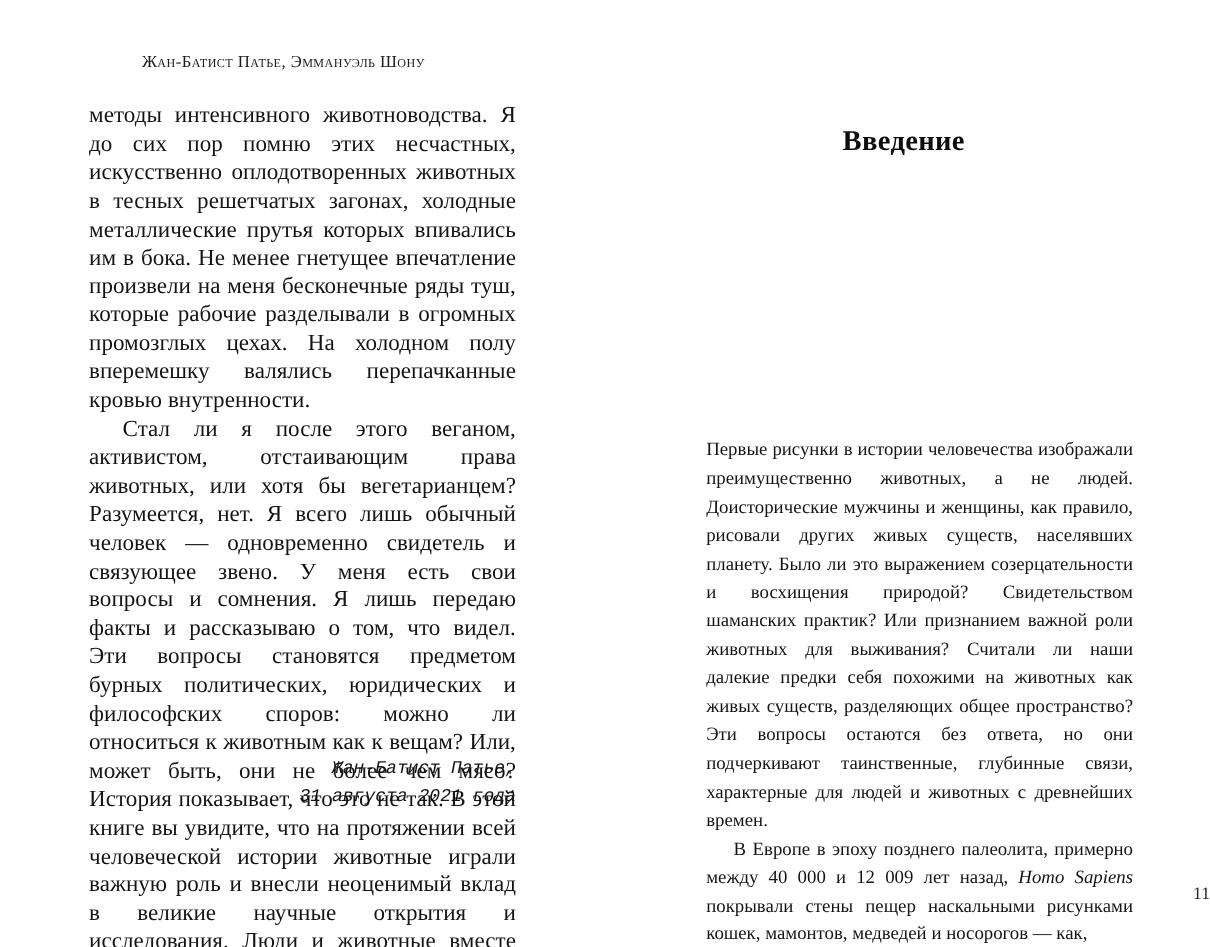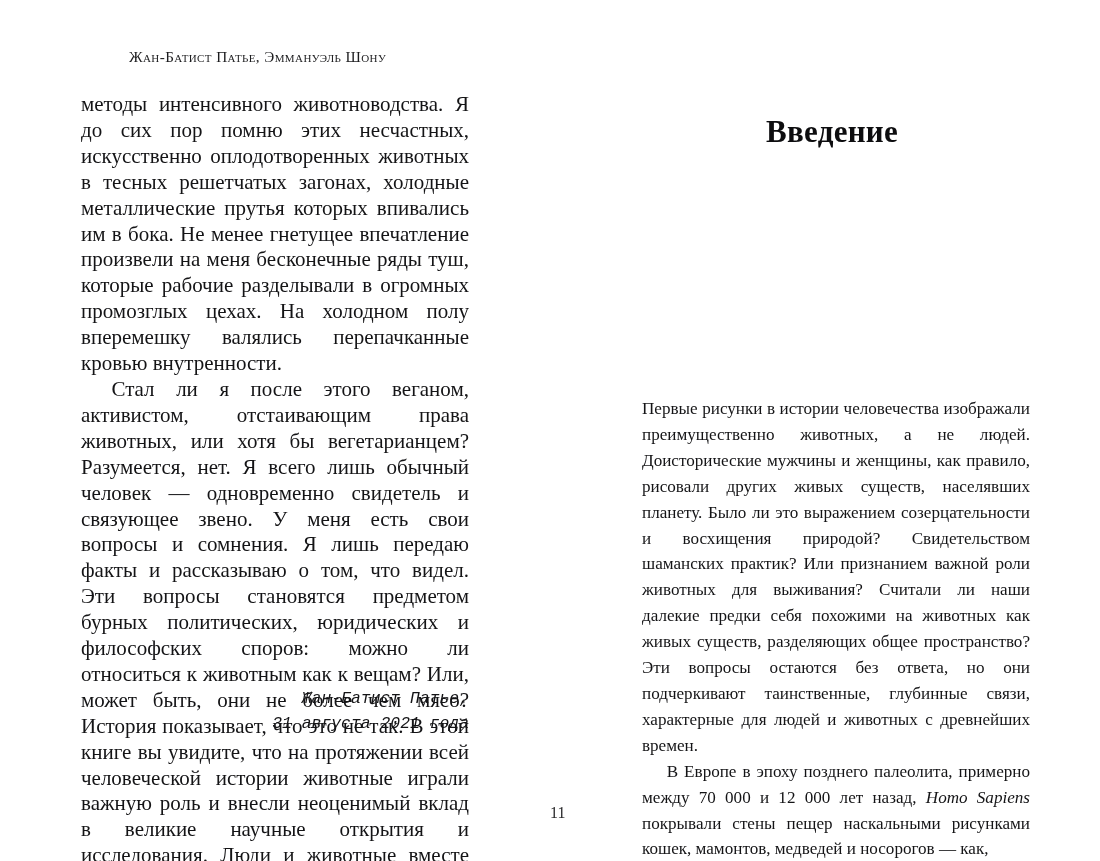--- a/index.html
+++ b/index.html
@@ -84,21 +84,21 @@
     top: 0;
     width: 550px;
     height: 861px;
   }
 
   .chapter-title {
     position: absolute;
     left: 216px;
     top: 92px;
     width: 320px;
-    font-size: 31px;
+    font-size: 26px;
     line-height: 38px;
     font-weight: bold;
     letter-spacing: 0.3px;
     color: #0d0d0f;
     white-space: nowrap;
   }
 
   .recto-column {
     position: absolute;
     left: 92px;
@@ -117,21 +117,21 @@
   .recto-column p.indent {
     text-indent: 1.45em;
   }
   .recto-column i { font-style: italic; }
 
   .folio {
     position: absolute;
     left: 0;
     top: 802px;
     width: 550px;
-    text-align: left;
+    text-align: right;
     font-size: 16px;
     line-height: 22px;
     color: #2a2a2c;
   }
 </style>
 </head>
 <body>
 
 <div class="spread">
 
@@ -151,21 +151,21 @@
 
   </div>
 
   <div class="page-recto">
 
     <h1 class="chapter-title">Введение</h1>
 
     <div class="recto-column">
       <p>Первые рисунки в истории человечества изображали преимущественно животных, а не людей. Доисторические мужчины и женщины, как правило, рисовали других живых существ, населявших планету. Было ли это выражением созерцательности и восхищения природой? Свидетельством шаманских практик? Или признанием важной роли животных для выживания? Считали ли наши далекие предки себя похожими на животных как живых существ, разделяющих общее пространство? Эти вопросы остаются без ответа, но они подчеркивают таинственные, глубинные связи, характерные для людей и животных с древнейших времен.</p>
       <p class="indent">
-        <span>В Европе в эпоху позднего палеолита, примерно между 70 000 и 12 000 лет назад, </span><i>Homo Sapiens</i><span> покрывали стены пещер наскальными рисунками кошек, мамонтов, медведей и носорогов — как,</span>
+        <span>В Европе в эпоху позднего палеолита, примерно между 40 000 и 12 009 лет назад, </span><i>Homo Sapiens</i><span> покрывали стены пещер наскальными рисунками кошек, мамонтов, медведей и носорогов — как,</span>
       </p>
     </div>
 
     <div class="folio">11</div>
 
   </div>
 
 </div>
 
 </body></html>

